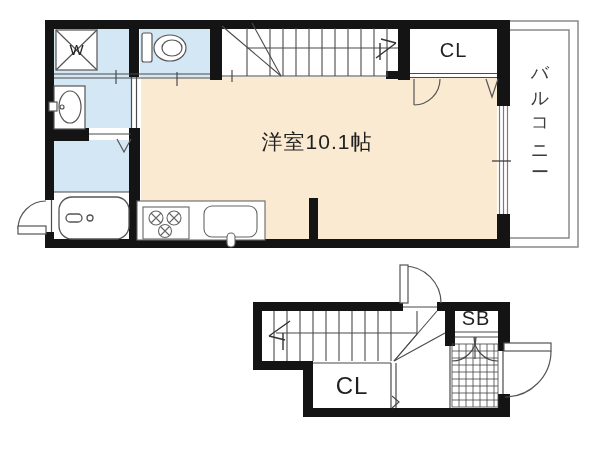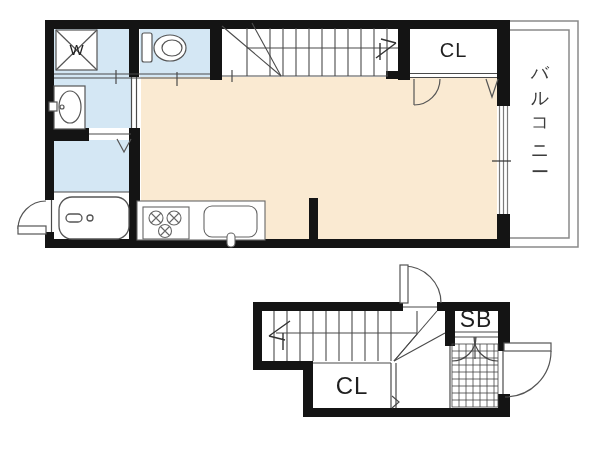--- a/index.html
+++ b/index.html
@@ -7,21 +7,21 @@
           font-family:"Liberation Sans","DejaVu Sans",sans-serif;}
   #plan-svg{position:absolute;left:0;top:0;}
   .label{position:absolute;color:#1f1f1f;text-align:center;line-height:1;
          font-family:"Liberation Sans","DejaVu Sans",sans-serif;}
   .label-w{left:56px;top:42px;width:41px;font-size:15px;}
   .label-cl-upper{left:410px;top:40px;width:87px;font-size:20px;letter-spacing:1px;}
   .label-room{left:167px;top:131px;width:300px;font-size:21px;letter-spacing:1px;}
   .label-balcony{left:526px;top:52px;width:28px;height:170px;font-size:18px;
                  writing-mode:vertical-rl;letter-spacing:7px;color:#3c3c3c;text-align:left;line-height:28px;}
   .label-cl-lower{left:312px;top:374px;width:80px;font-size:24px;letter-spacing:1px;}
-  .label-sb{left:453px;top:308px;width:46px;font-size:23px;letter-spacing:1px;}
+  .label-sb{left:453px;top:308px;width:46px;font-size:20px;letter-spacing:1px;}
 </style>
 </head>
 <body>
 
 <div id="canvas">
 
 <svg id="plan-svg" width="600" height="451" viewBox="0 0 600 451">
 
   <g>
 
@@ -210,17 +210,18 @@
 
     <g stroke="#555" stroke-width="1.2">
       <path d="M551,351 A46,46 0 0 1 505,397" fill="none"></path>
       <rect x="504" y="343" width="47" height="8" fill="#ffffff"></rect>
     </g>
   </g>
 </svg>
 
 <div class="label label-w">W</div>
 <div class="label label-cl-upper">CL</div>
+<div class="label label-room">洋室10.1帖</div>
 <div class="label label-balcony">バルコニー</div>
 <div class="label label-cl-lower">CL</div>
 <div class="label label-sb">SB</div>
 
 </div>
 
 </body></html>

